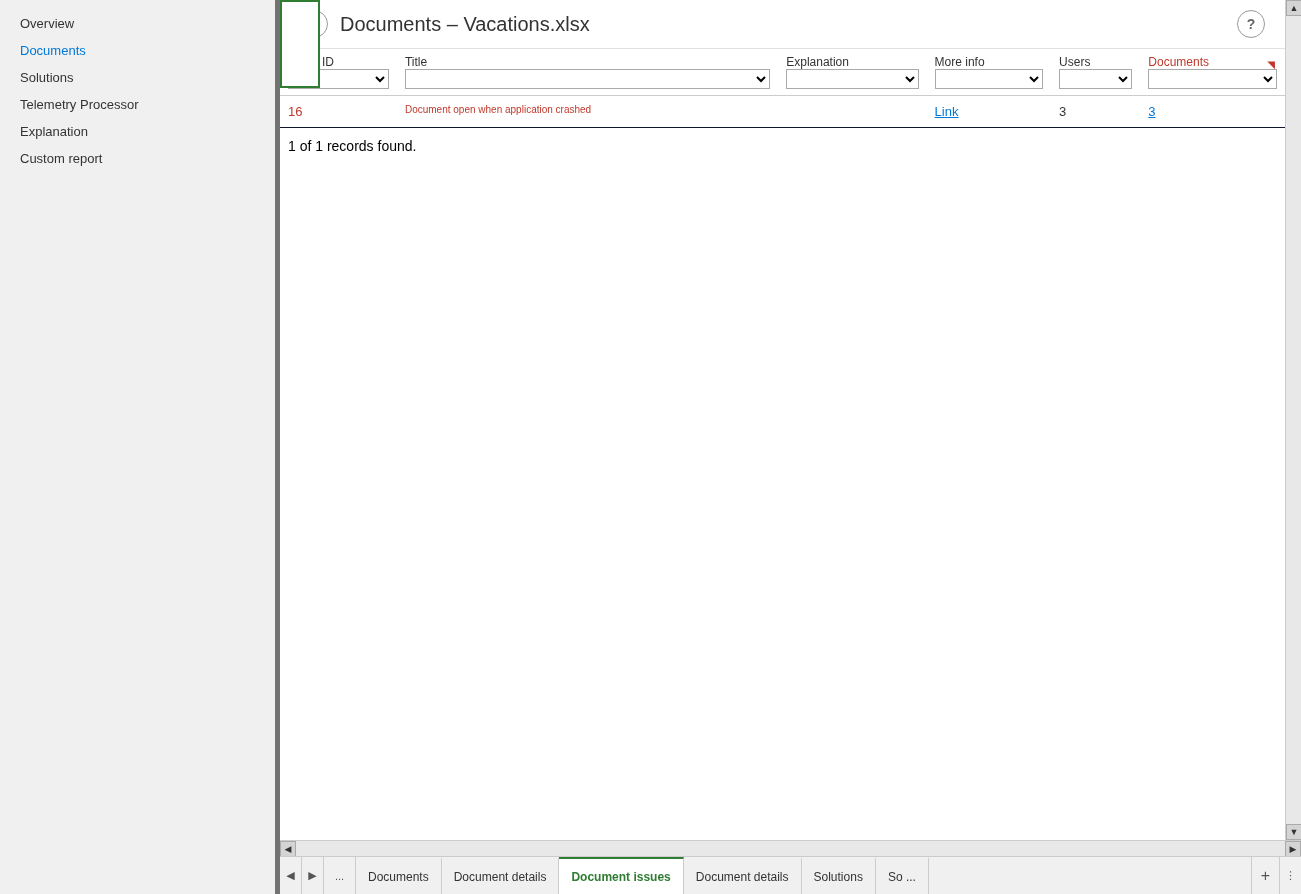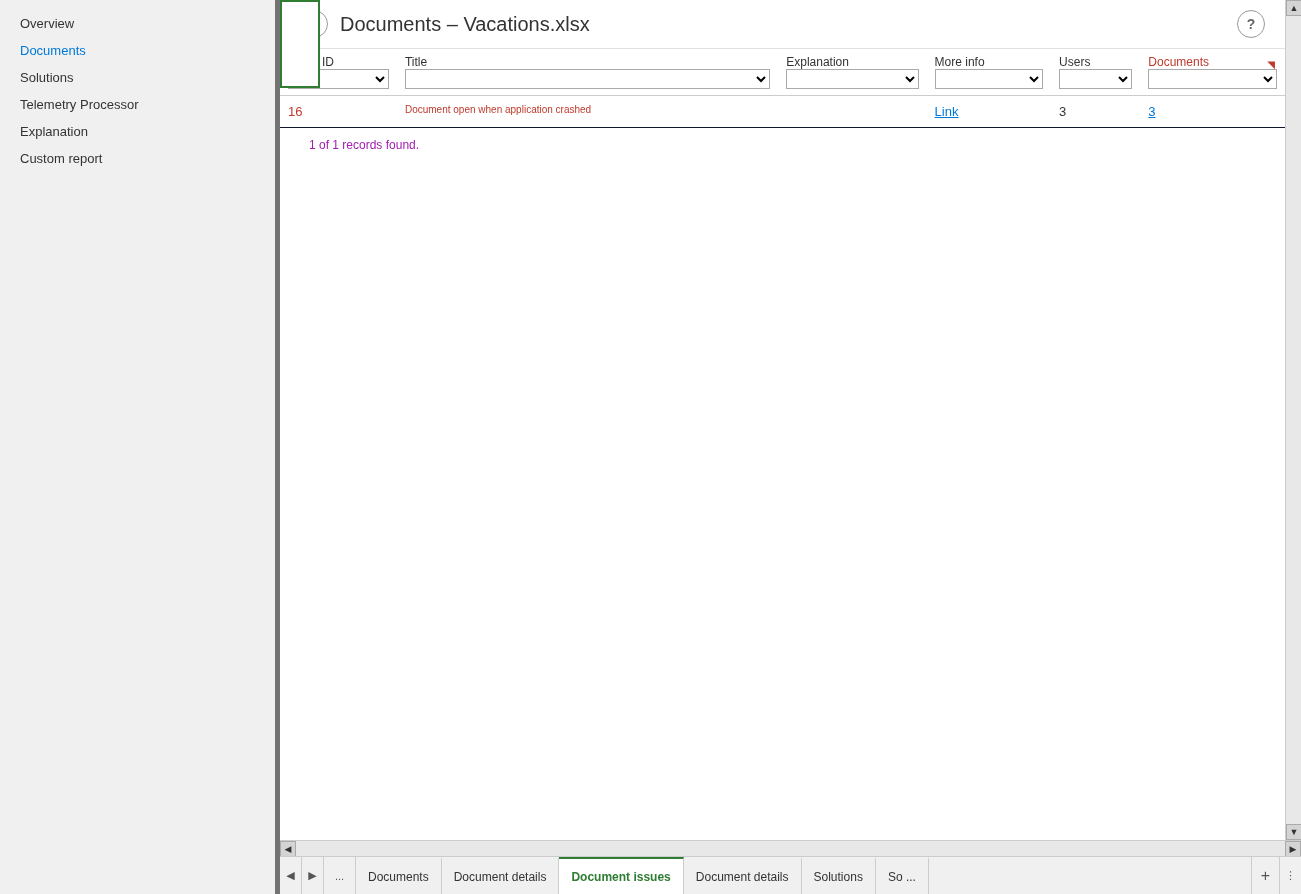--- a/index.html
+++ b/index.html
@@ -32,21 +32,21 @@
     .filter-dropdown { width: 100%; height: 20px; font-size: 11px; border: 1px solid #aaa; background: #fff; cursor: pointer; appearance: auto; }
     
     tbody tr td { padding: 8px 8px; vertical-align: top; font-size: 13px; border-bottom: 1px solid #0f172a; }
 
     .event-id-cell { color: #c0392b; font-size: 13px; }
     .title-cell { color: #c0392b; font-size: 10px; }
     .link-cell { color: #0078d7; text-decoration: underline; cursor: pointer; }
     .sessions-cell { color: #0078d7; text-decoration: underline; cursor: pointer; }
     .users-cell { color: #333; }
 
-    .records-info { padding: 10px 8px; color: #a21caf; font-size: 12px; margin-left: 21px; }
+    .records-info { padding: 10px 8px; color: #000000; font-size: 14px; }
 
     
     .sort-indicator { color: #c0392b; font-size: 10px; position: absolute; top: 4px; right: 2px; }
 
     
     .bottom-tabs { height: 38px; background: #f0f0f0; border-top: 1px solid #ccc; display: flex; align-items: stretch; flex-shrink: 0; }
     .tab-nav-btn { width: 22px; background: #f0f0f0; border: none; border-right: 1px solid #ccc; cursor: pointer; display: flex; align-items: center; justify-content: center; color: #555; font-size: 11px; flex-shrink: 0; }
     .tab-nav-btn:disabled { color: #bbb; cursor: default; }
     .tab-more-btn { width: 32px; background: #f0f0f0; border: none; border-right: 1px solid #ccc; cursor: pointer; display: flex; align-items: center; justify-content: center; color: #555; font-size: 11px; flex-shrink: 0; }
     .bottom-tab { padding: 0 12px; display: flex; align-items: center; cursor: pointer; border-right: 1px solid #ccc; font-size: 12px; color: #333; white-space: nowrap; background: #f0f0f0; border-top: 2px solid transparent; }

